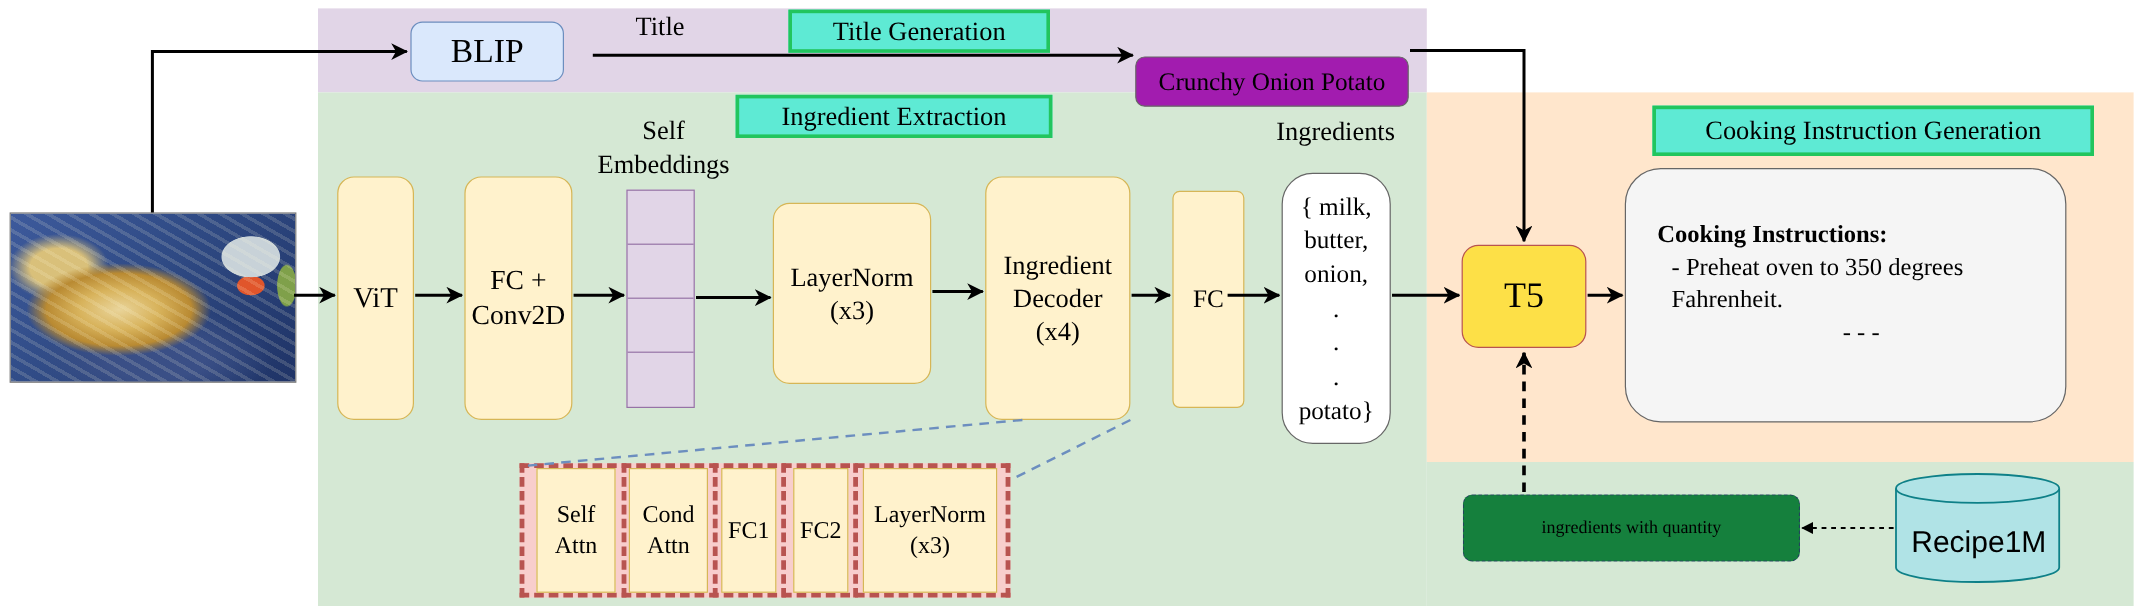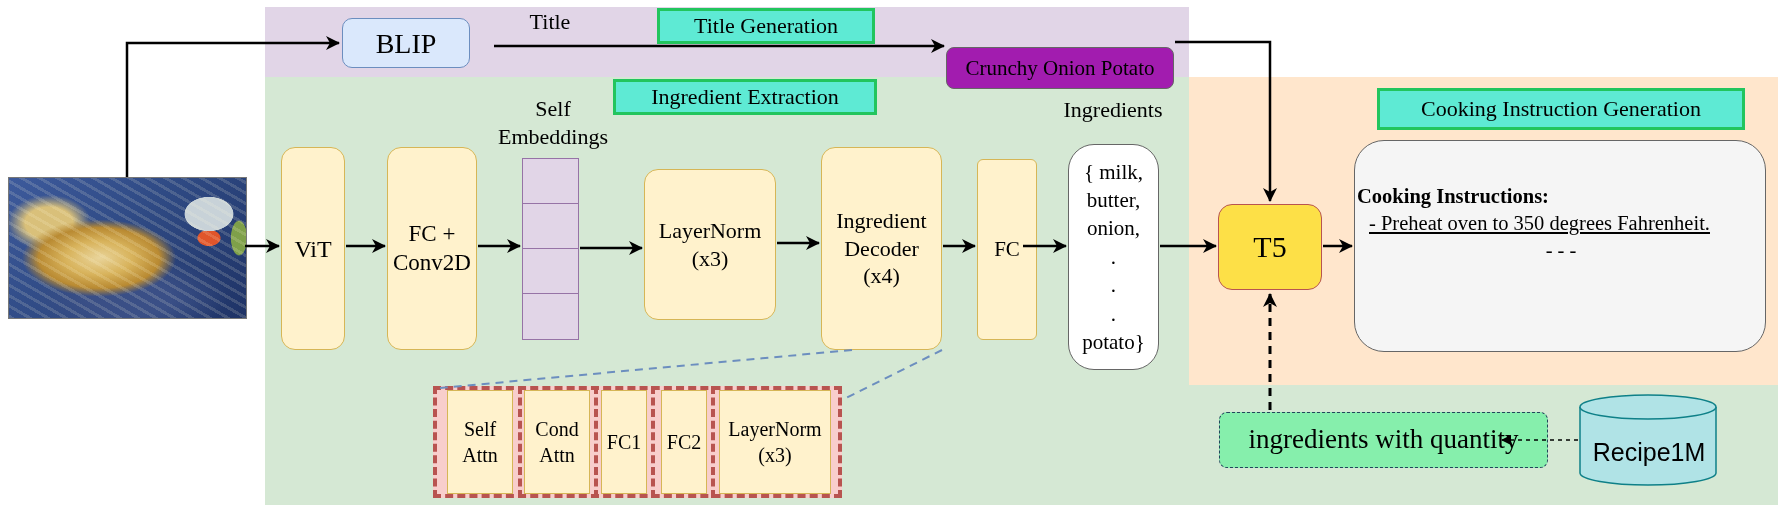--- a/index.html
+++ b/index.html
@@ -101,27 +101,27 @@
 <div class="dec-sub" style="left:601px;width:46px;">FC1</div>
 <div class="dec-sep" style="left:651px;"></div>
 <div class="dec-sub" style="left:661px;width:46px;">FC2</div>
 <div class="dec-sep" style="left:711px;"></div>
 <div class="dec-sub" style="left:719px;width:112px;">
     <div><span>LayerNorm</span><br><span>(x3)</span></div>
   </div>
 
 <div class="box" style="left:1218px;top:204px;width:104px;height:86px;background:#fde047;border:1.5px solid #b85450;border-radius:14px;font-size:30px;">T5</div>
 
-<div class="abs" style="left:1354px;top:140px;width:412px;height:212px;background:#f5f5f5;border:1.5px solid #666;border-radius:30px;font-size:20.5px;line-height:1.32;padding:42px 0 0 2px;">
+<div class="abs" style="left:1354px;top:140px;width:368px;height:212px;background:#f5f5f5;border:1.5px solid #666;border-radius:30px;font-size:20.5px;line-height:1.32;padding:42px 0 0 26px;">
   <div style="font-weight:bold;">Cooking Instructions:</div>
-  <div style="padding-left:12px;text-decoration:underline;">- Preheat oven to 350 degrees Fahrenheit.</div>
+  <div style="padding-left:12px;">- Preheat oven to 350 degrees Fahrenheit.</div>
   <div style="text-align:center;">- - -</div>
 </div>
 
-<div class="box" style="left:1219px;top:412px;width:329px;height:56px;background:#86efac;border:1.5px dashed #23445d;border-radius:8px;font-size:27px;">ingredients with quantity</div>
+<div class="box" style="left:1219px;top:412px;width:281px;height:56px;background:#15803d;border:1.5px dashed #23445d;border-radius:8px;font-size:15px;">ingredients with quantity</div>
 
 <svg class="abs" style="left:1578px;top:393px;" width="142" height="94">
   <path d="M2,14 L2,80 A68,12 0 0 0 138,80 L138,14" fill="#b0e3e6" stroke="#0e8088" stroke-width="1.5"></path>
   <ellipse cx="70" cy="14" rx="68" ry="12" fill="#b0e3e6" stroke="#0e8088" stroke-width="1.5"></ellipse>
 </svg>
 <div class="lbl" style="left:1578px;top:437px;width:142px;font-family:'Liberation Sans',sans-serif;font-size:25px;">Recipe1M</div>
 
 <svg class="arrows" width="1780" height="510">
   <defs>
     <marker id="ah" markerWidth="10" markerHeight="10" refX="9" refY="5" orient="auto" markerUnits="userSpaceOnUse">

